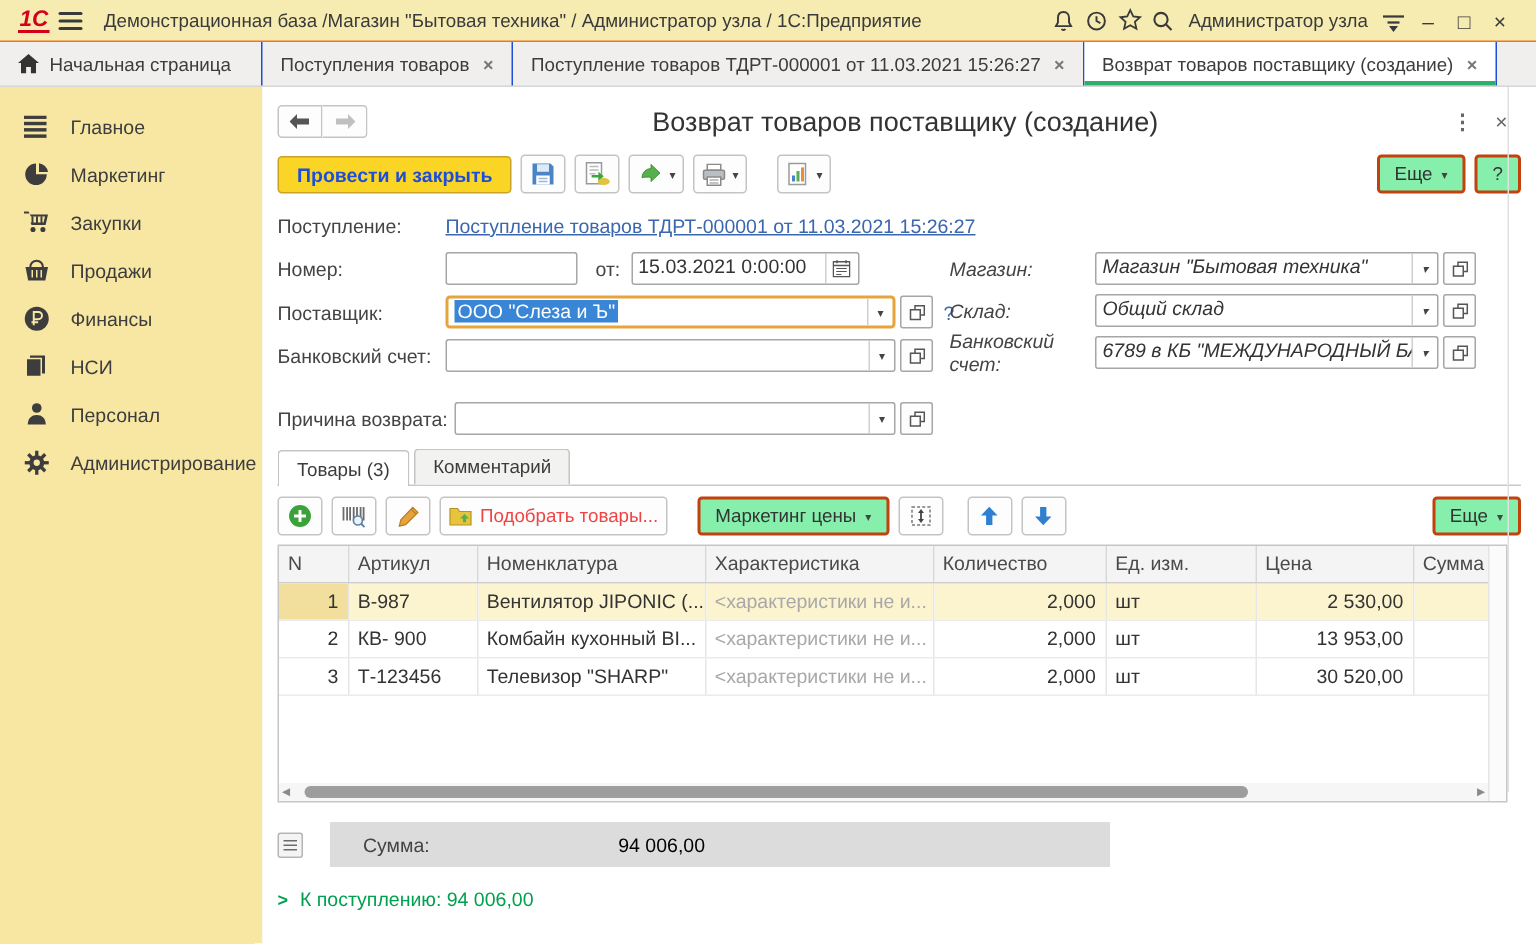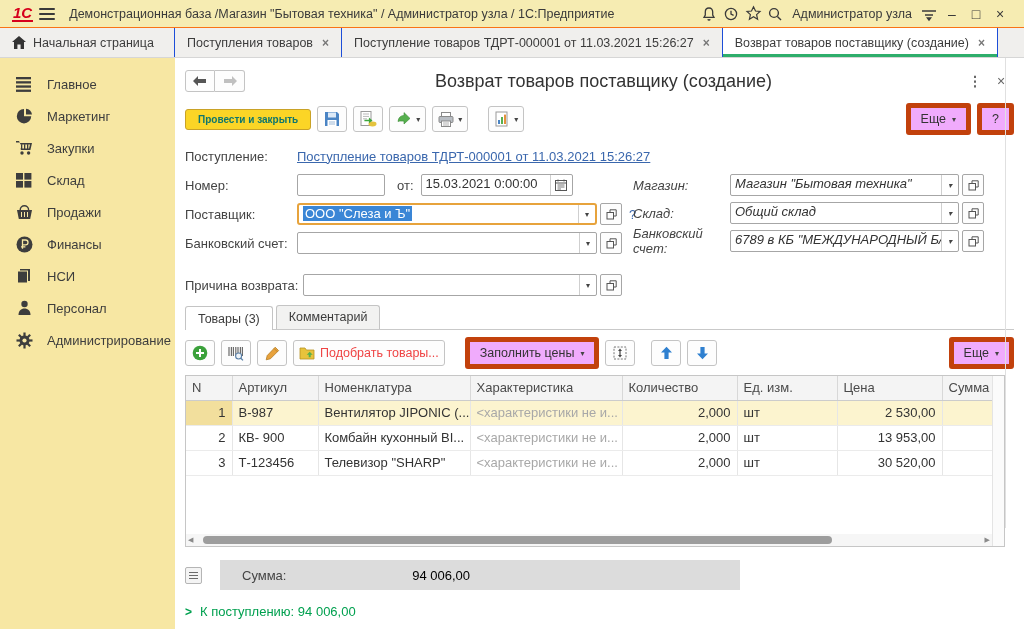--- a/index.html
+++ b/index.html
@@ -47,26 +47,26 @@
   .navbtn { width:30px; height:22px; background:#fdfdfd; border:1px solid #c4c4c4;
     display:flex; align-items:center; justify-content:center; cursor:pointer; }
   .navbtn.back { border-radius:3px 0 0 3px; }
   .navbtn.fwd  { border-radius:0 3px 3px 0; border-left:none; }
   .doc-title { flex:1; text-align:center; font-size:18px; color:#333; white-space:nowrap; }
   .hdr-ico { color:#666; width:26px; text-align:center; font-size:14px; cursor:pointer; }
   .kebab { letter-spacing:0; font-weight:bold; }
 
   .doc-toolbar { display:flex; align-items:center; gap:6px; margin:7px 10px 0 10px; }
   .btn-primary { background:#fbd526; border:1px solid #c9a227; border-radius:3px;
-    font-size:10px; font-weight:bold; color:#0f766e; padding:4px 12px; cursor:pointer; }
+    font-size:13px; font-weight:bold; color:#1d4ed8; padding:4px 12px; cursor:pointer; }
   .ib { height:26px; min-width:30px; background:#fdfdfd; border:1px solid #c4c4c4; border-radius:3px;
     display:flex; align-items:center; justify-content:center; gap:4px; padding:0 5px; cursor:pointer; }
   .caret { font-size:8px; color:#444; }
   .sp { flex:1; }
-  .btn-plain { background:#f0abfc; border:5px solid #c2410c; border-radius:3px;
+  .btn-plain { background:#86efac; border:2px solid #c2410c; border-radius:3px;
     font-size:12.5px; color:#333; padding:4px 10px; display:flex; gap:6px; align-items:center; cursor:pointer;}
 
   
   .form { position:relative; margin:10px 10px 0 10px; height:158px; font-size:13px; color:#444; }
   .frow { display:flex; align-items:center; margin-bottom:7px; height:22px; }
   .flabel { width:112px; flex:0 0 112px; }
   .link { color:#3a67ad; text-decoration:underline; cursor:pointer; white-space:nowrap; }
   .fbox { display:flex; align-items:stretch; height:22px; border:1px solid #a6a6a6; border-radius:2px; background:#fff; }
   .fbox .val { flex:1; padding:1px 4px 0 4px; white-space:nowrap; overflow:hidden; font-size:13px; color:#333; position:relative;}
   .fbox .dd { width:17px; border-left:1px solid #cfcfcf; display:flex; align-items:center; justify-content:center;
@@ -214,29 +214,20 @@
         <path d="M0 1 L3 1 L4 3 L16 3 L14.4 10 L5 10 L4.4 8.4 L13 8.4 L14 4.4 L4.6 4.4 L3.6 2.4 L0 2.4 Z"></path>
         <rect x="5" y="4.2" width="1.3" height="5"></rect>
           <rect x="8" y="4.2" width="1.3" height="5"></rect>
           <rect x="11" y="4.2" width="1.3" height="5"></rect>
         <circle cx="6" cy="13" r="1.7"></circle>
           <circle cx="12.6" cy="13" r="1.7"></circle>
         </svg>
       <span>Закупки</span>
     </div>
     <div class="sitem">
-      <svg width="17" height="15" viewBox="0 0 17 15" fill="#3d3d3d">
-        <rect x="0" y="0" width="7" height="6.6"></rect>
-          <rect x="8.4" y="0" width="7" height="6.6"></rect>
-        <rect x="0" y="8" width="7" height="6.6"></rect>
-          <rect x="8.4" y="8" width="7" height="6.6"></rect>
-        </svg>
-      <span>Склад</span>
-    </div>
-    <div class="sitem">
       <svg width="17" height="16" viewBox="0 0 17 16">
         <path d="M4.2 6 A4.2 4.2 0 0 1 12.6 6" fill="none" stroke="#3d3d3d" stroke-width="1.4"></path>
         <path d="M1 6 L16 6 L14.2 15 L2.8 15 Z" fill="#3d3d3d"></path>
         <path d="M5.5 8 L5.5 13 M8.5 8 L8.5 13 M11.5 8 L11.5 13" stroke="#f7e7a3" stroke-width="1"></path>
         </svg>
       <span>Продажи</span>
     </div>
     <div class="sitem">
       <svg width="17" height="17" viewBox="0 0 17 17">
         <circle cx="8.5" cy="8.5" r="8" fill="#3d3d3d"></circle>
@@ -477,21 +468,21 @@
           </svg>
       </span>
       <span class="ib">
         <svg width="17" height="14" viewBox="0 0 17 14">
           <path d="M1 2 L6 2 L7.4 4 L15 4 L15 13 L1 13 Z" fill="#e8c33c" stroke="#b79322" stroke-width="0.8"></path>
           <path d="M8 9.5 L10.5 9.5 L10.5 11.5 L13.5 8.5 L10.5 5.5 L10.5 7.5 L8 7.5 Z" transform="rotate(-90 10.7 8.5)" fill="#56b04e"></path>
           </svg>
         <span style="font-size:12.5px;color:#ef4444">Подобрать товары...</span>
       </span>
       <button class="btn-plain" style="margin-left:14px">
-        <span>Заполнить цены</span>
+        <span>Маркетинг цены</span>
         <span class="caret">▾</span>
       </button>
       <span class="ib">
         <svg width="14" height="14" viewBox="0 0 14 14">
           <rect x="1" y="1" width="12" height="12" fill="none" stroke="#777" stroke-width="1" stroke-dasharray="2 1.4"></rect>
           <path d="M7 2.4 L9 5 L5 5 Z M7 11.6 L9 9 L5 9 Z" fill="#444"></path>
             <path d="M7 4.8 L7 9.2" stroke="#444" stroke-width="1.2"></path>
           </svg>
       </span>
       <span class="ib" style="margin-left:10px">

